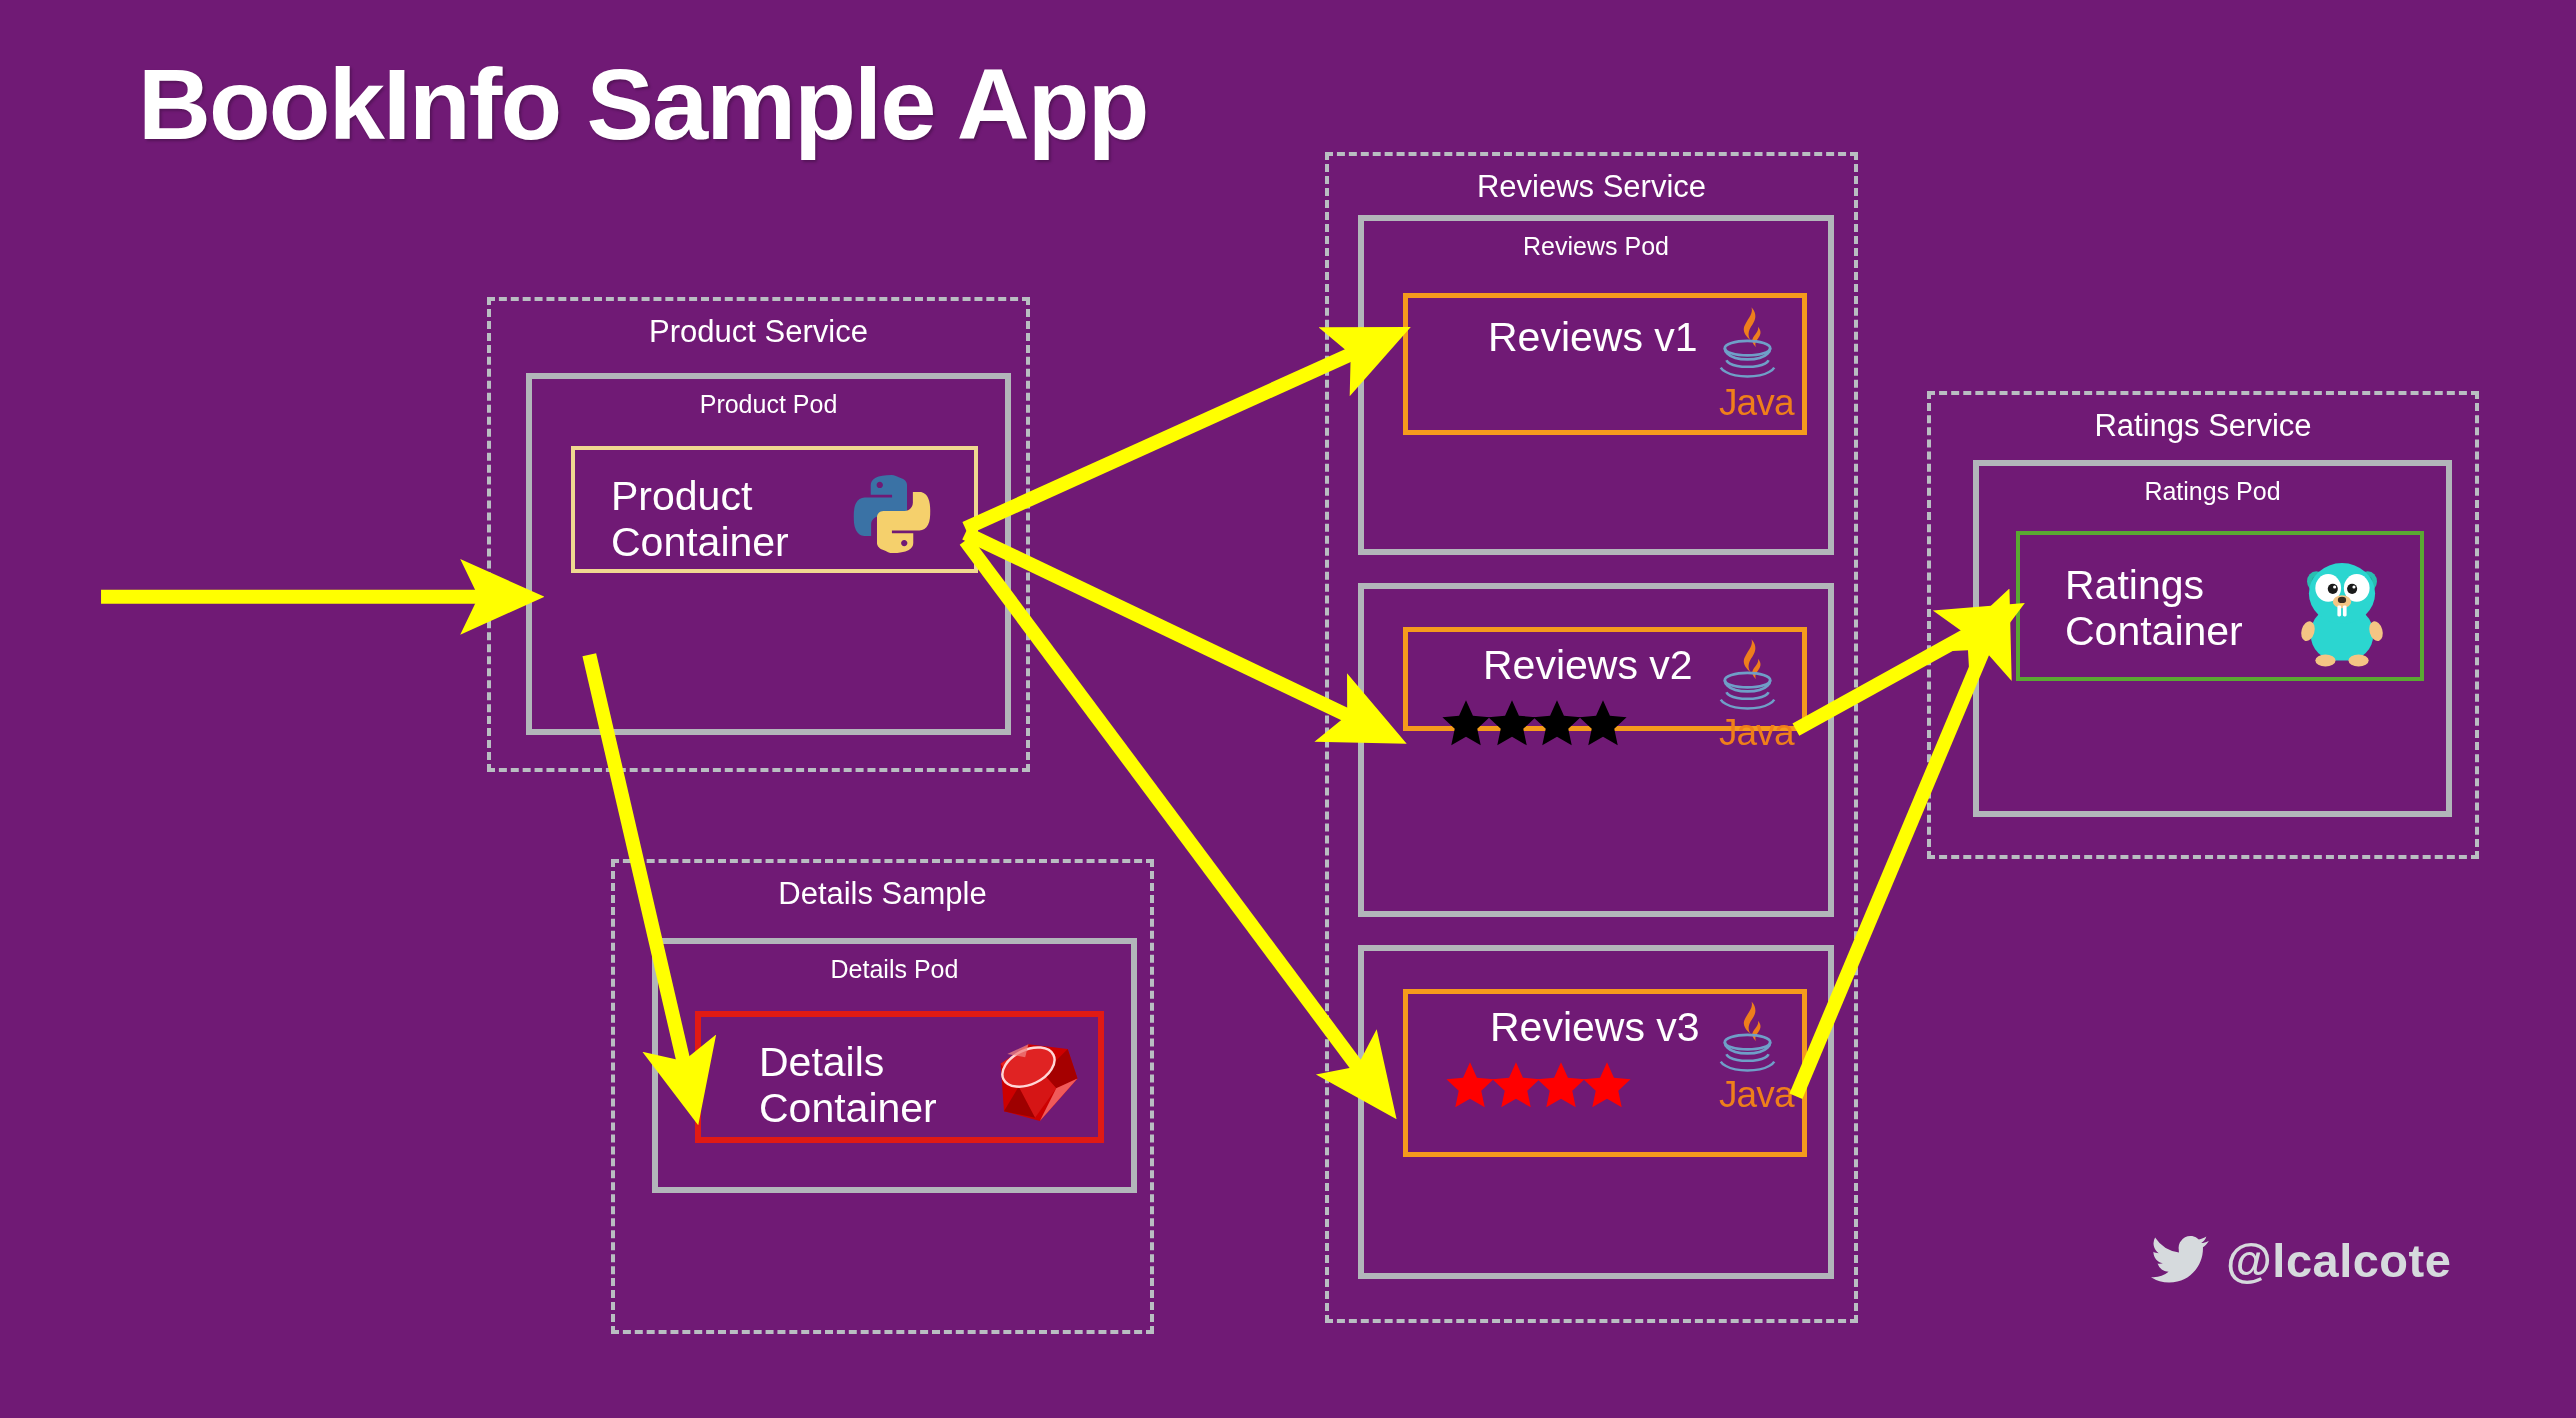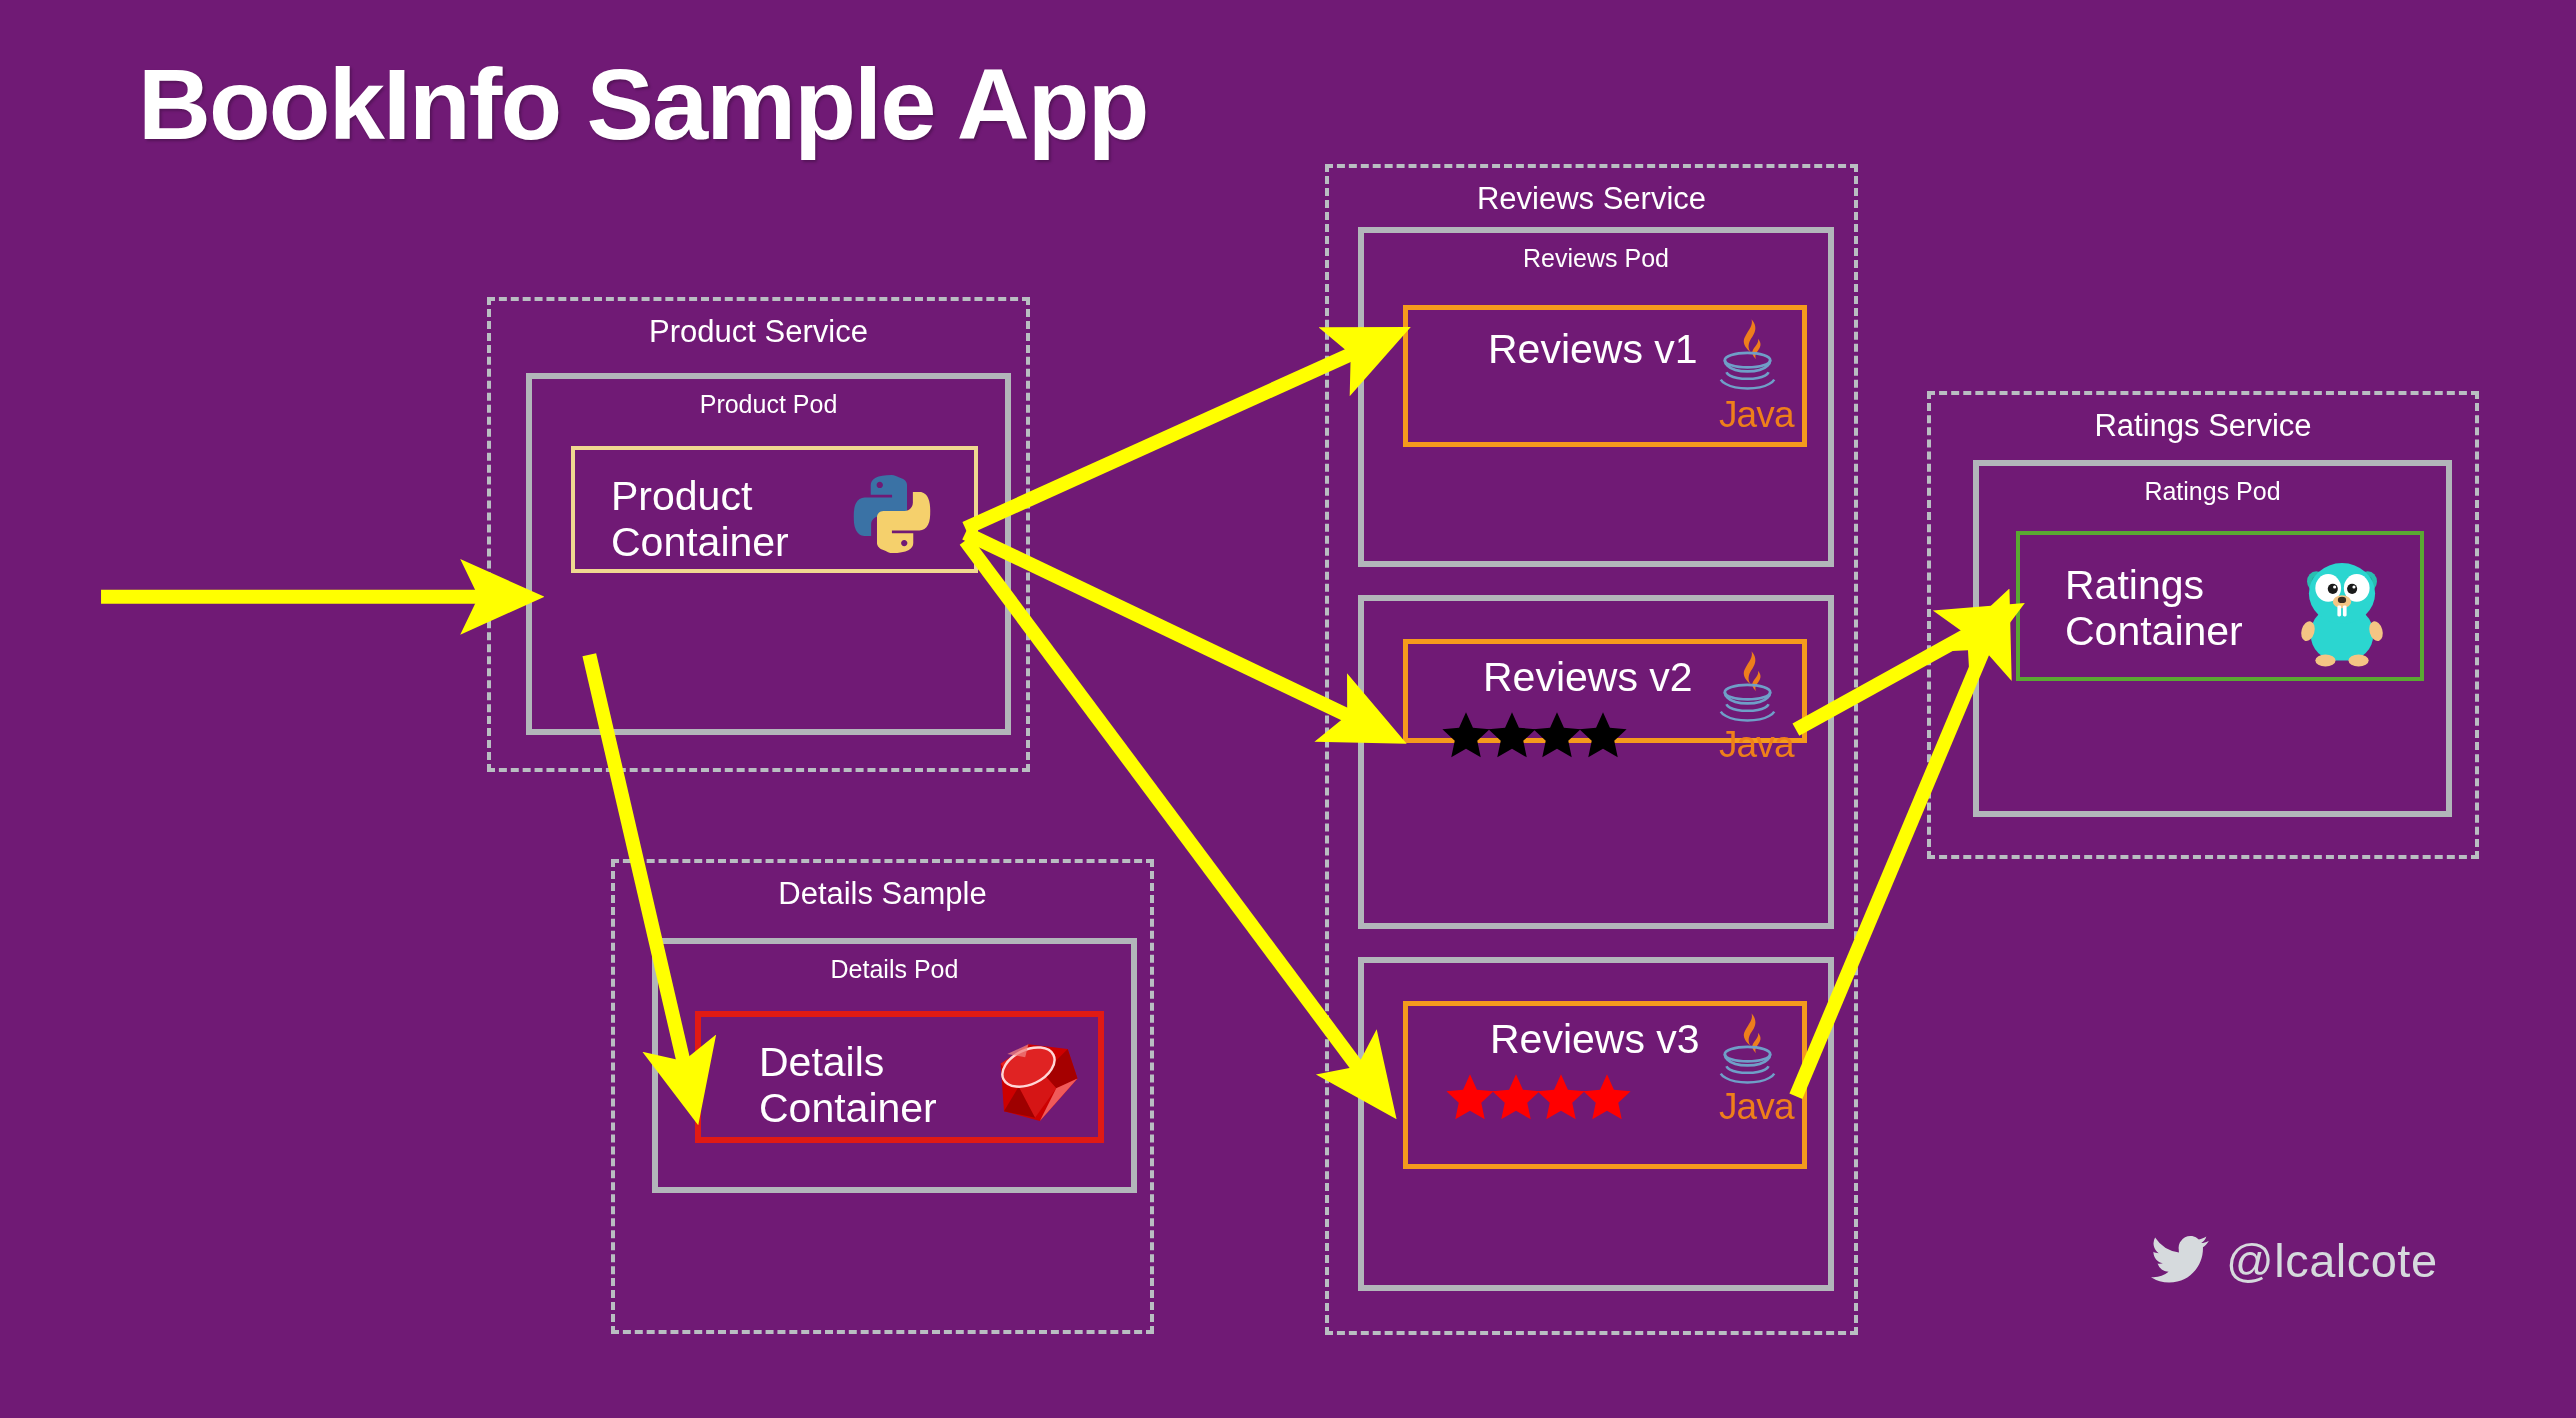--- a/index.html
+++ b/index.html
@@ -109,20 +109,21 @@
     position:absolute;
     left:2151px; top:1233px;
     display:flex;
     align-items:center;
     gap:17px;
   }
   #twitter .handle{
     color:#d6dadd;
     font-size:47px;
     letter-spacing:0.5px;
+    font-weight:bold;
   }
 </style>
 </head>
 <body>
 
 <div id="stage">
 
   <div id="page-title">BookInfo Sample App</div>
 
   <div class="service-box" style="left:487px; top:297px; width:543px; height:475px;">
@@ -165,21 +166,21 @@
             <polygon fill="#f05a5a" points="86,64 112,52 66,104"></polygon>
             <ellipse cx="52" cy="38" rx="34" ry="21" fill="#e02323" transform="rotate(-26 52 38)"></ellipse>
             <ellipse cx="52" cy="38" rx="34" ry="21" fill="none" stroke="#ffd7d7" stroke-width="3" transform="rotate(-26 52 38)"></ellipse>
             <polygon fill="#ef8080" points="26,22 52,10 48,26" opacity=".75"></polygon>
           </svg>
         </span>
       </div>
     </div>
   </div>
 
-  <div class="service-box" style="left:1325px; top:164px; width:533px; height:1171px;">
+  <div class="service-box" style="left:1325px; top:152px; width:533px; height:1171px;">
     <div class="service-label">Reviews Service</div>
 
     <div class="pod-box" style="left:29px; top:59px; width:476px; height:340px;">
       <div class="pod-label">Reviews Pod</div>
 
       <div class="container-box orange" style="left:39px; top:72px; width:404px; height:142px;">
         <div class="container-title" style="left:80px; top:17px;">Reviews v1</div>
 
         <span class="logo" style="left:303px; top:8.4px;">
           <svg width="73" height="77" viewBox="0 0 90 95">

